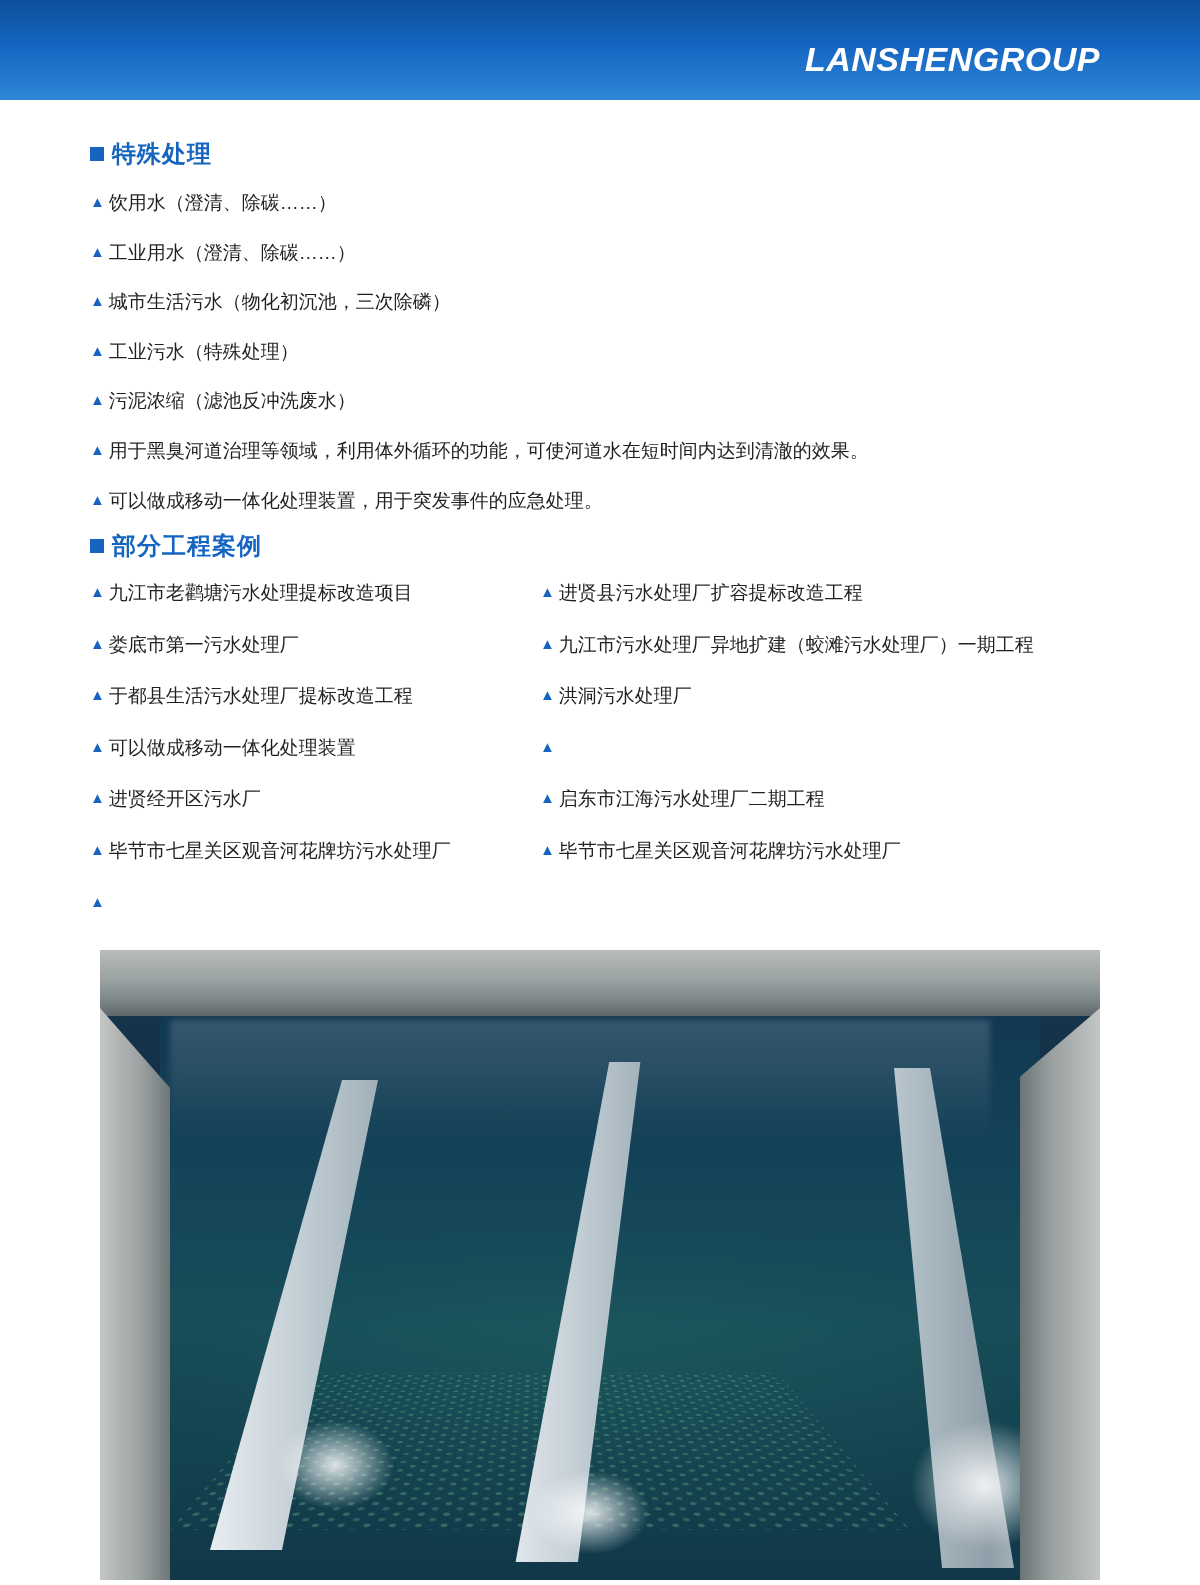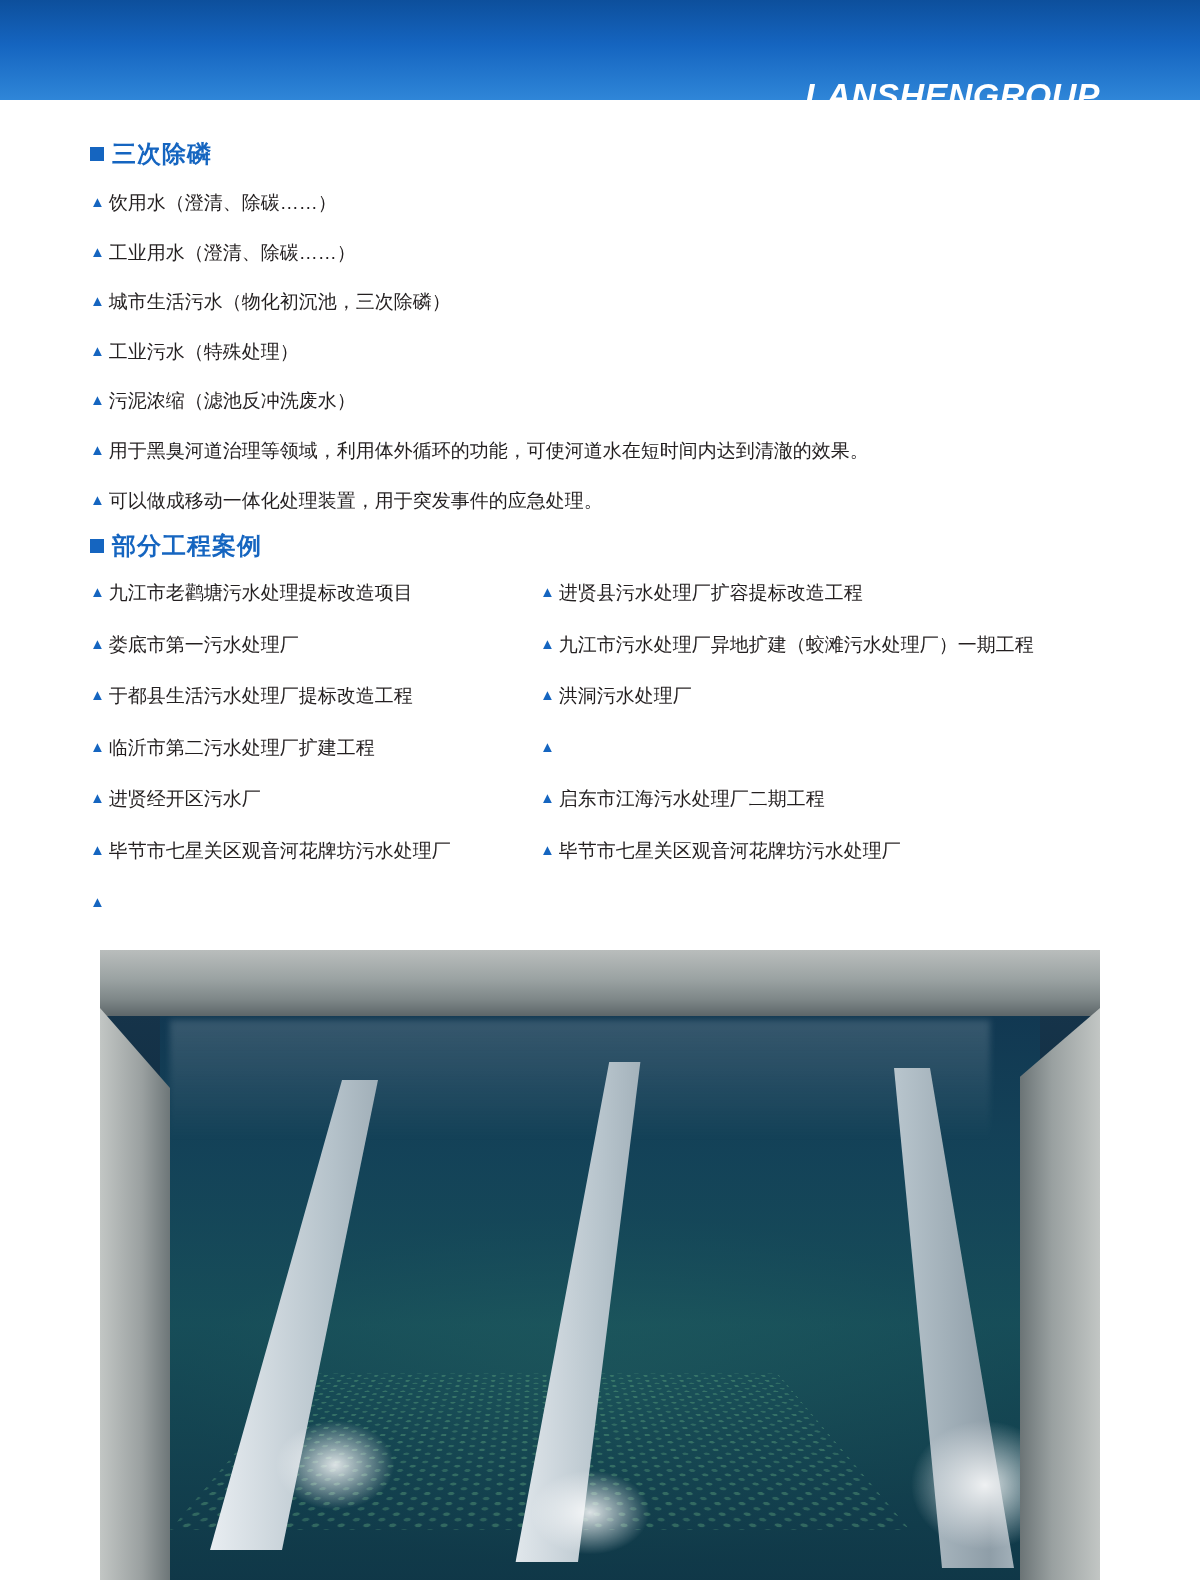--- a/index.html
+++ b/index.html
@@ -20,21 +20,20 @@
     width: 1200px;
     height: 100px;
     background: linear-gradient(to bottom, #0d4f9c 0%, #1565c0 45%, #2f86d8 100%);
   }
   .header-inner {
     position: absolute;
     right: 100px;
     top: 40px;
     display: flex;
     align-items: center;
-    margin-top: 36px;
   }
   .logo-text {
     font-family: "Liberation Sans", sans-serif;
     font-style: italic;
     font-weight: bold;
     font-size: 34px;
     letter-spacing: 0.5px;
     color: #ffffff;
     white-space: nowrap;
   }
@@ -188,21 +187,21 @@
 <div class="header">
   <div class="header-inner">
     <span class="logo-text">LANSHENGROUP</span>
   </div>
 </div>
 
 <div class="content">
 
   <div class="section-title" id="s1-title">
     <span class="sq"></span>
-    <span>三次除磷</span>
+    <span>特殊处理</span>
   </div>
 
   <div class="bullet-list" id="scope-list">
     <div class="bullet-row">
       <span class="tri">▲</span>
       <span>饮用水（澄清、除碳……）</span>
     </div>
     <div class="bullet-row">
       <span class="tri">▲</span>
       <span>工业用水（澄清、除碳……）</span>
@@ -257,21 +256,21 @@
       <span class="tri">▲</span>
       <span>于都县生活污水处理厂提标改造工程</span>
     </div>
     <div class="bullet-row">
       <span class="tri">▲</span>
       <span>洪洞污水处理厂</span>
     </div>
 
     <div class="bullet-row">
       <span class="tri">▲</span>
-      <span>临沂市第二污水处理厂扩建工程</span>
+      <span>可以做成移动一体化处理装置</span>
     </div>
     <div class="bullet-row">
       <span class="tri">▲</span>
     </div>
 
     <div class="bullet-row">
       <span class="tri">▲</span>
       <span>进贤经开区污水厂</span>
     </div>
     <div class="bullet-row">

